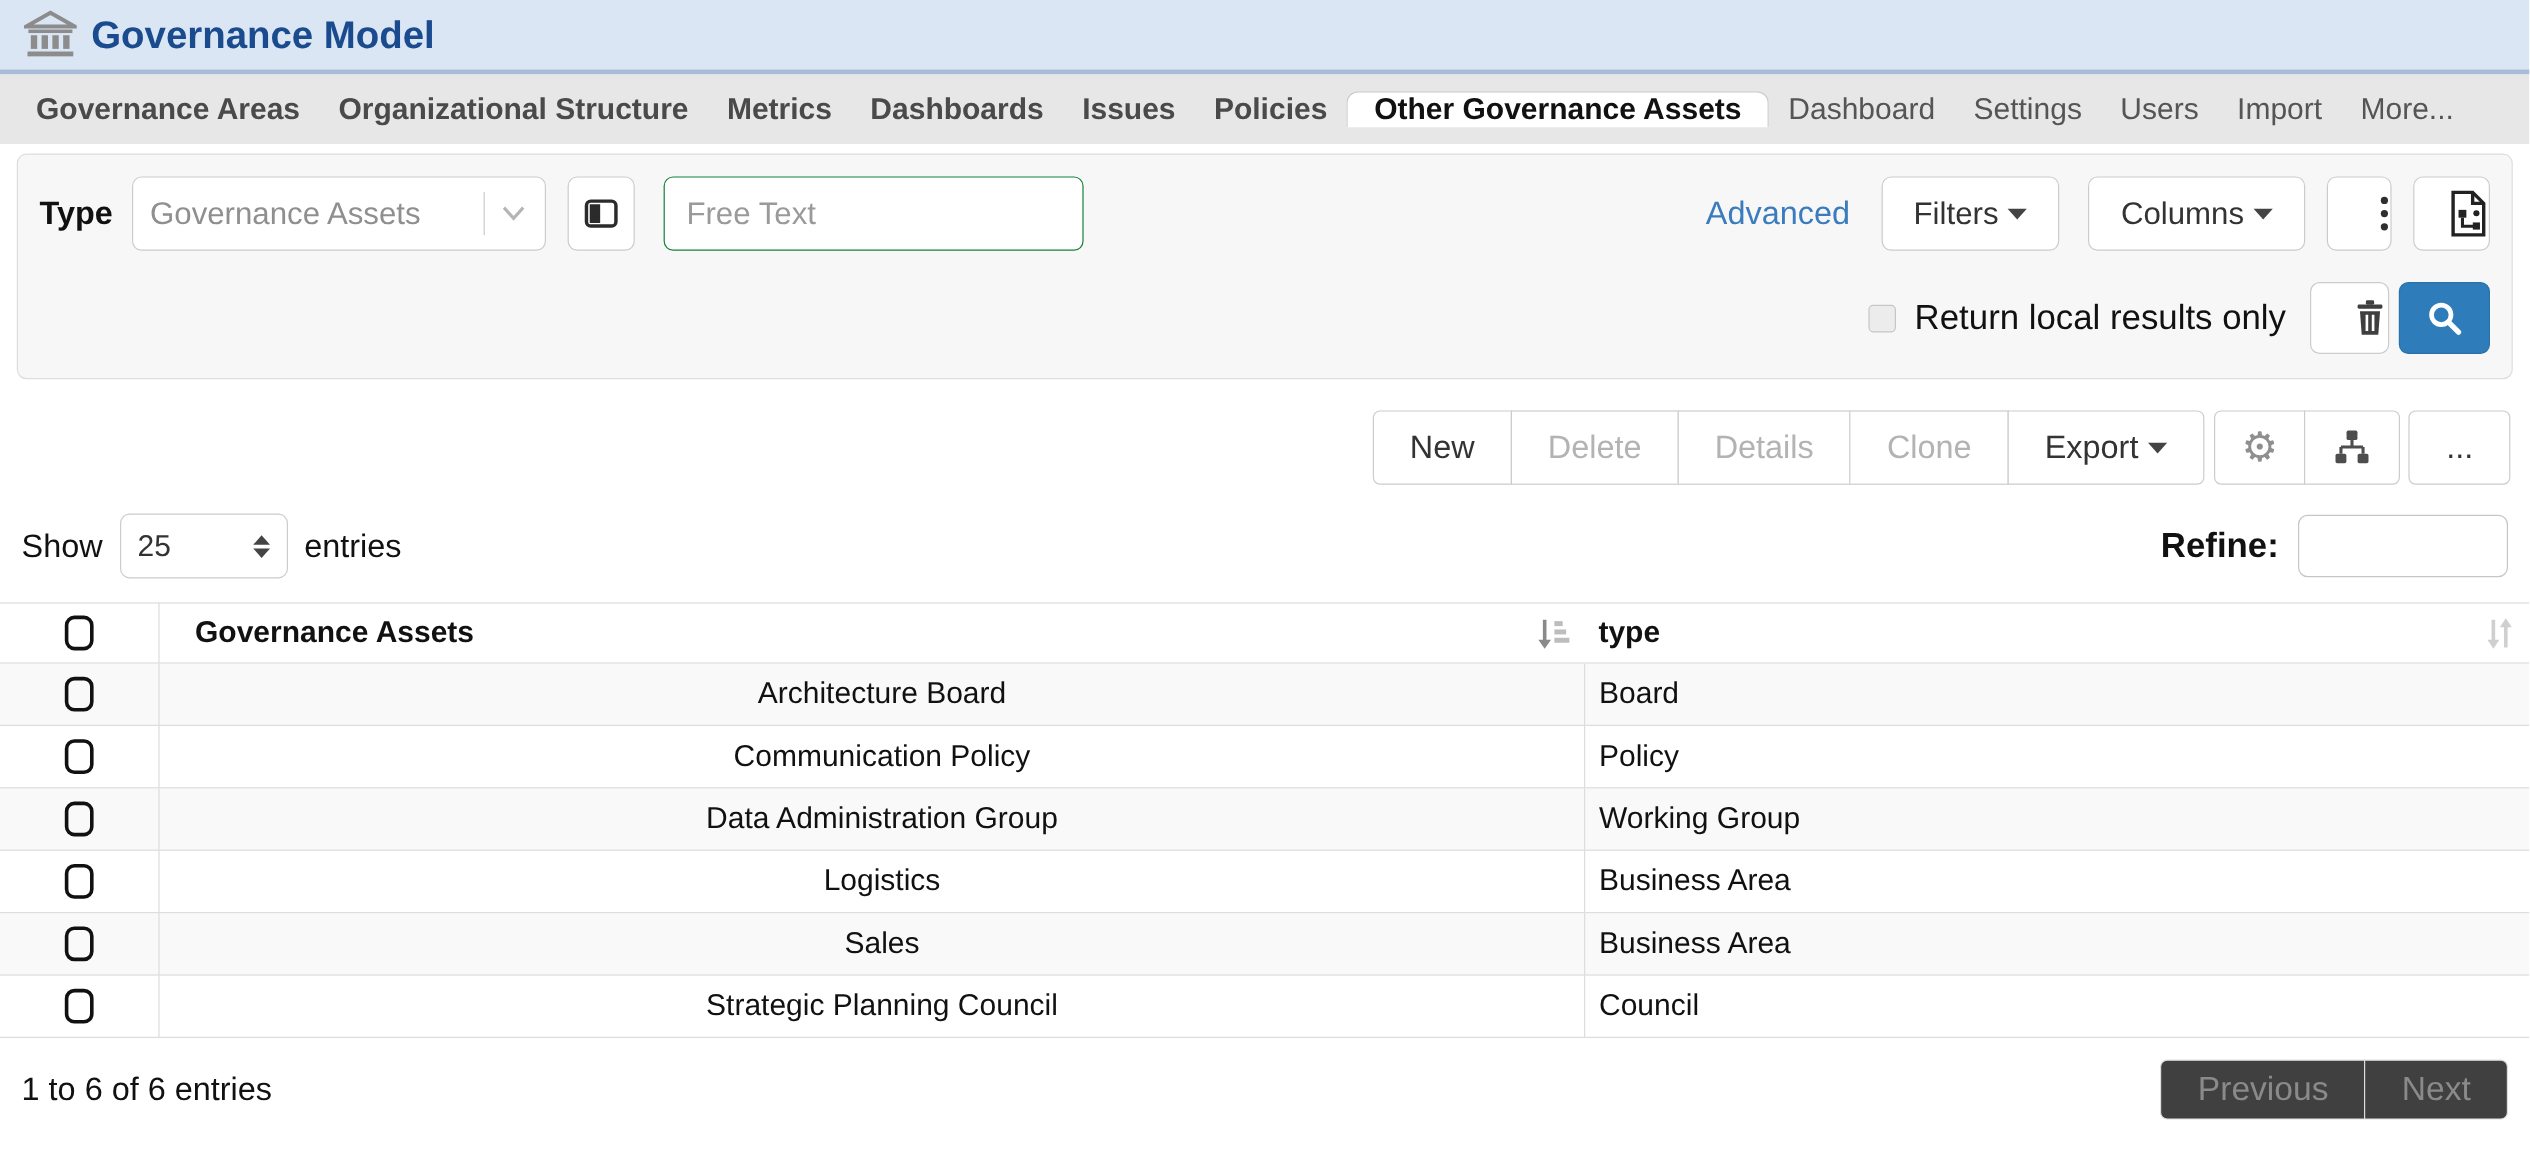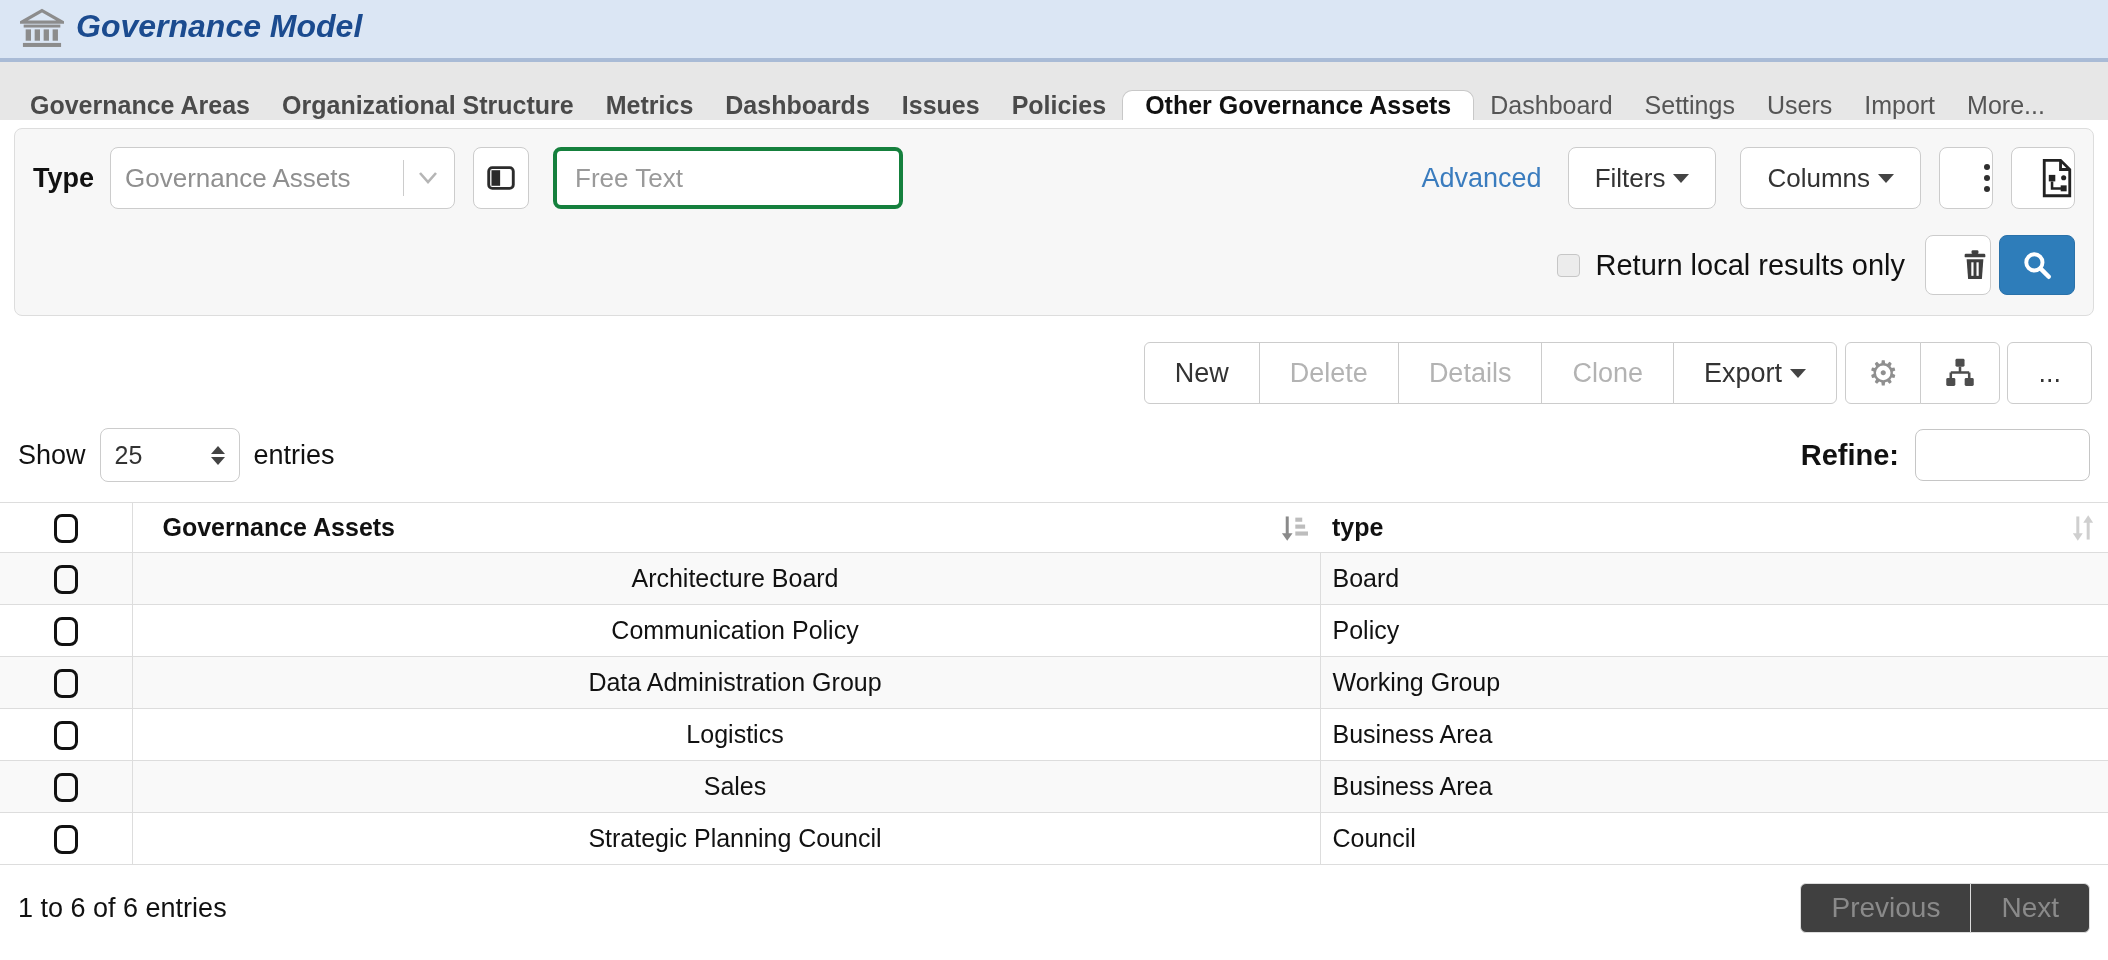--- a/index.html
+++ b/index.html
@@ -2,44 +2,44 @@
 <html><head>
 <meta charset="utf-8">
 <style>
   * { margin:0; padding:0; box-sizing:border-box; }
   html,body { background:#fff; }
   body { font-family:"Liberation Sans", sans-serif; }
   .page { width:2108px; height:960px; background:#fff; overflow:hidden; }
 
   
   .header { height:62px; background:#dbe6f4; border-bottom:4px solid #a9bbd6; display:flex; align-items:center; padding:0 20px; }
-  .brand { display:flex; align-items:flex-start; gap:12px;font-style:italic; }
+  .brand { display:flex; align-items:center; gap:12px; }
   .brand-title { color:#1b4b8f; font-size:32px; font-weight:bold; }
   .header-right { margin-left:auto; display:flex; align-items:center; }
   .undo-btn { width:60px; height:46px; background:#fff; border:1px solid #c9c9c9; border-radius:3px; display:flex; align-items:center; justify-content:center; cursor:pointer; }
   .hello { color:#1b4b8f; font-size:26px; margin-left:210px; }
   .admin-link { color:#1b4b8f; display:flex; align-items:center; gap:6px; margin-left:10px; text-decoration:none; cursor:pointer; }
   .admin-name { font-size:29px; font-weight:bold; text-decoration:underline; color:#1b4b8f; }
   .help-btn { width:48px; height:48px; border-radius:50%; background:#1b4b8f; color:#fff; font-size:30px; font-weight:bold; display:flex; align-items:center; justify-content:center; margin-left:38px; cursor:pointer; }
 
   
-  .tabbar { height:58px; background:#e7e7e7; display:flex; align-items:flex-end; padding:0 14px; }
+  .tabbar { height:58px; background:#e7e7e7; display:flex; align-items:center; padding:0 14px; }
   .tab { display:flex; align-items:center; padding:0 16px; font-size:25px; font-weight:bold; color:#4a4a4a; cursor:pointer; white-space:nowrap; }
   .tab.admin { font-weight:normal; color:#555; }
   .tab.active { background:#fff; color:#111; border:1px solid #c8c8c8; border-bottom:none; border-radius:10px 10px 0 0; padding:0 22px; }
 
   
   .filter-panel { margin:8px 14px 0; background:#f7f7f7; border:1px solid #ddd; border-radius:8px; padding:18px 18px 20px; }
   .filter-row1 { display:flex; align-items:center; }
   .type-label { font-size:27px; font-weight:bold; color:#111; margin-right:16px; }
   .select-box { width:345px; height:62px; background:#fff; border:1px solid #ccc; border-radius:8px; display:flex; align-items:center; padding:0 14px; cursor:pointer; }
   .select-box .sel-text { color:#8f8f8f; font-size:26px; flex:1; }
   .sel-divider { width:1px; height:36px; background:#ccc; margin:0 12px; }
   .colbtn { width:56px; height:62px; background:#fff; border:1px solid #ccc; border-radius:8px; margin-left:18px; display:flex; align-items:center; justify-content:center; cursor:pointer; }
-  .freetext { width:350px; height:62px; background:#fff; border:4px solid #15803d; border-radius:8px; margin-left:24px; padding:0 18px; font-size:26px; color:#333; font-family:"Liberation Sans", sans-serif; }
+  .freetext { width:350px; height:62px; background:#fff; border:1px solid #15803d; border-radius:8px; margin-left:24px; padding:0 18px; font-size:26px; color:#333; font-family:"Liberation Sans", sans-serif; }
   .freetext::placeholder { color:#9a9a9a; }
   .filter-right { margin-left:auto; display:flex; align-items:center; }
   .advanced-link { color:#3a7cbe; font-size:27px; cursor:pointer; }
   .btn { background:#fff; border:1px solid #ccc; border-radius:8px; height:62px; font-size:26px; color:#333; display:inline-flex; align-items:center; justify-content:flex-end; padding:0 26px; cursor:pointer; font-family:"Liberation Sans", sans-serif; }
   .caret { display:inline-block; width:0; height:0; border-left:8px solid transparent; border-right:8px solid transparent; border-top:9px solid #444; margin-left:8px; }
   .kebab-btn { width:54px; padding:0; margin-left:18px; }
   .exp-btn { width:64px; padding:0; margin-left:18px; }
   .filter-row2 { display:flex; align-items:center; justify-content:flex-end; margin-top:26px; }
   .cbx { width:23px; height:23px; background:#ececec; border:1px solid #c6c6c6; border-radius:4px; cursor:pointer; }
   .local-label { font-size:29px; color:#111; margin-left:16px; }

